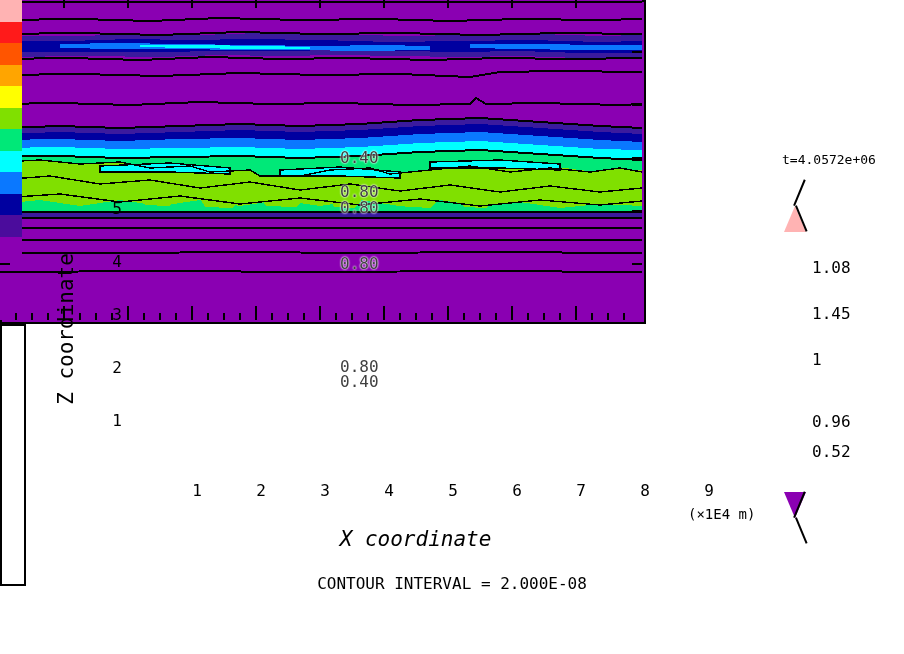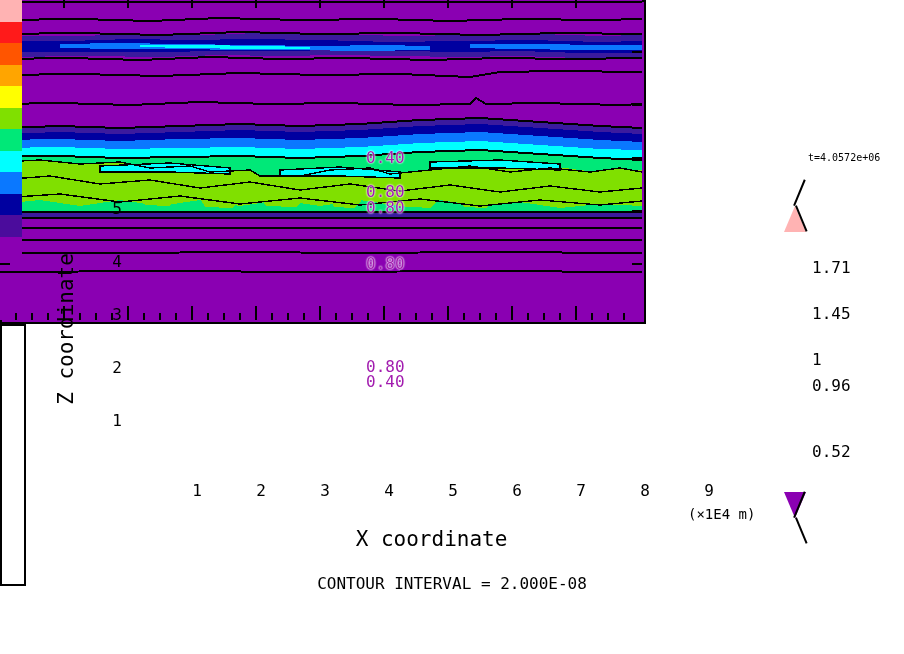--- a/index.html
+++ b/index.html
@@ -2,41 +2,41 @@
 <html><head>
 <meta charset="utf-8">
 <style>
   html,body{margin:0;padding:0;background:#ffffff;}
   body{width:904px;height:654px;position:relative;overflow:hidden;
        font-family:"DejaVu Sans Mono","Liberation Mono",monospace;color:#000;}
   .abs{position:absolute;}
   #title{left:0;top:86px;width:904px;text-align:center;font-size:25px;letter-spacing:1px;}
   #yunit{left:44px;top:118px;font-size:14px;}
   #xunit{left:688px;top:506px;font-size:14px;}
-  #xtitle{left:16px;top:527px;width:831px;text-align:center;font-size:21px;}
+  #xtitle{left:0;top:527px;width:831px;text-align:center;font-size:21px;font-style:italic;}
   #ytitle{left:-24px;top:317px;width:180px;text-align:center;font-size:21px;
           transform:rotate(-90deg);transform-origin:center center;}
   #footer{left:0;top:574px;width:904px;text-align:center;font-size:16px;}
-  #tstamp{left:808px;top:152px;font-size:10px;}
+  #tstamp{left:782px;top:152px;font-size:13px;}
 
   #plot{left:133px;top:155px;width:642px;height:320px;border:2px solid #000;
         background:#8a00b2;overflow:hidden;}
   #plotinner{position:absolute;left:0;top:0;width:642px;height:320px;}
   .xlab{position:absolute;top:481px;width:40px;text-align:center;font-size:16px;}
   .ylab{position:absolute;left:96px;width:26px;text-align:right;font-size:16px;}
 
   #cbar{left:784px;top:232px;width:22px;height:258px;border:2px solid #000;}
   .cband{position:absolute;left:0;width:22px;}
   .cbarlab{position:absolute;left:812px;font-size:16px;}
   #captop{position:absolute;left:784px;top:206px;width:0;height:0;
           border-left:11px solid transparent;border-right:11px solid transparent;}
   #capbot{position:absolute;left:784px;top:492px;width:0;height:0;
           border-left:11px solid transparent;border-right:11px solid transparent;}
-  .clabel{position:absolute;font-size:16px;color:#a21caf;
-          text-shadow:0 0 2px #fff,0 0 2px #fff;margin-left:26px;}
+  .clabel{position:absolute;font-size:16px;color:#404040;
+          text-shadow:0 0 2px #fff,0 0 2px #fff;}
 </style>
 </head>
 <body>
 
 <div id="title" class="abs">Saturation Ratio</div>
 <div id="yunit" class="abs">(×1E4 m)</div>
 <div id="tstamp" class="abs">t=4.0572e+06</div>
 
 <div id="plot">
   <svg id="plotinner" width="642" height="320" viewBox="0 0 642 320" preserveAspectRatio="none" shape-rendering="crispEdges">
@@ -239,22 +239,22 @@
     <div class="cband" style="top: 107.5px; height: 21.5px; background: rgb(128, 224, 0); border-bottom: 1.5px solid rgb(0, 0, 0);"></div>
     <div class="cband" style="top: 129px; height: 21.5px; background: rgb(0, 232, 120); border-bottom: 1.5px solid rgb(0, 0, 0);"></div>
     <div class="cband" style="top: 150.5px; height: 21.5px; background: rgb(0, 255, 255); border-bottom: 1.5px solid rgb(0, 0, 0);"></div>
     <div class="cband" style="top: 172px; height: 21.5px; background: rgb(10, 120, 255); border-bottom: 1.5px solid rgb(0, 0, 0);"></div>
     <div class="cband" style="top: 193.5px; height: 21.5px; background: rgb(0, 0, 160); border-bottom: 1.5px solid rgb(0, 0, 0);"></div>
     <div class="cband" style="top: 215px; height: 21.5px; background: rgb(75, 12, 156); border-bottom: 1.5px solid rgb(0, 0, 0);"></div>
     <div class="cband" style="top: 236.5px; height: 21.5px; background: rgb(138, 0, 178); border-bottom: none;"></div>
   </div>
 <div id="capbot" style="border-top: 26px solid rgb(138, 0, 178);"></div>
 
-<div class="cbarlab" style="top:258px;">1.71</div>
+<div class="cbarlab" style="top:258px;">1.08</div>
 <div class="cbarlab" style="top:304px;">1.45</div>
 <div class="cbarlab" style="top:350px;">1</div>
-<div class="cbarlab" style="top:376px;">0.96</div>
+<div class="cbarlab" style="top:412px;">0.96</div>
 <div class="cbarlab" style="top:442px;">0.52</div>
 
 <div class="abs" style="background: rgb(0, 0, 0); left: 795px; top: 206px; width: 2px; height: 28.3px; transform: rotate(-22.5deg); transform-origin: left top;"></div>
 <div class="abs" style="background: rgb(0, 0, 0); left: 795px; top: 206px; width: 2px; height: 28.3px; transform: rotate(202.5deg); transform-origin: left top;"></div>
 <div class="abs" style="background: rgb(0, 0, 0); left: 795px; top: 518px; width: 2px; height: 28.3px; transform: rotate(-157.5deg); transform-origin: left top;"></div>
 <div class="abs" style="background: rgb(0, 0, 0); left: 795px; top: 518px; width: 2px; height: 28.3px; transform: rotate(-22.5deg); transform-origin: left top;"></div>
 
 </body></html>

